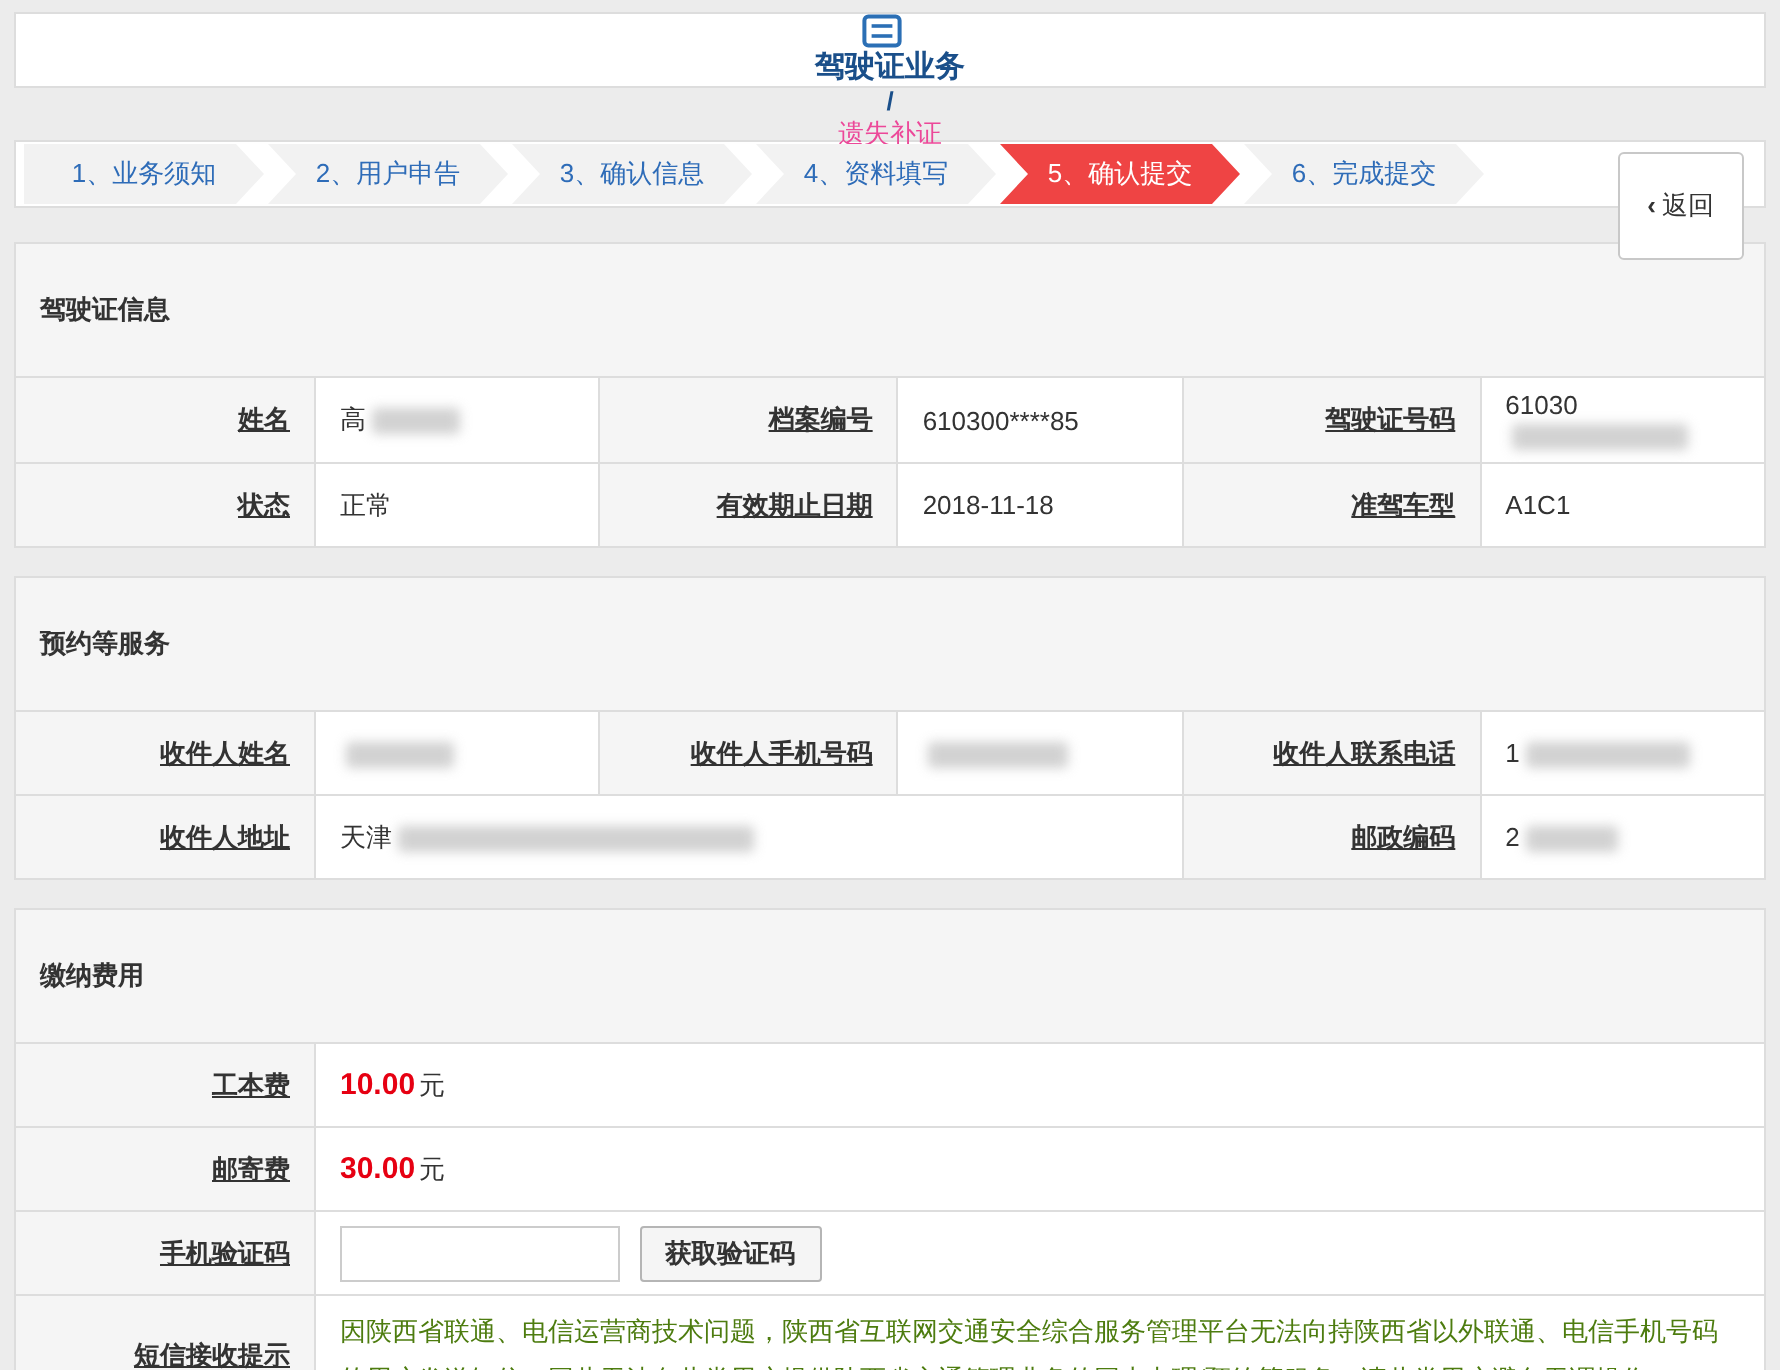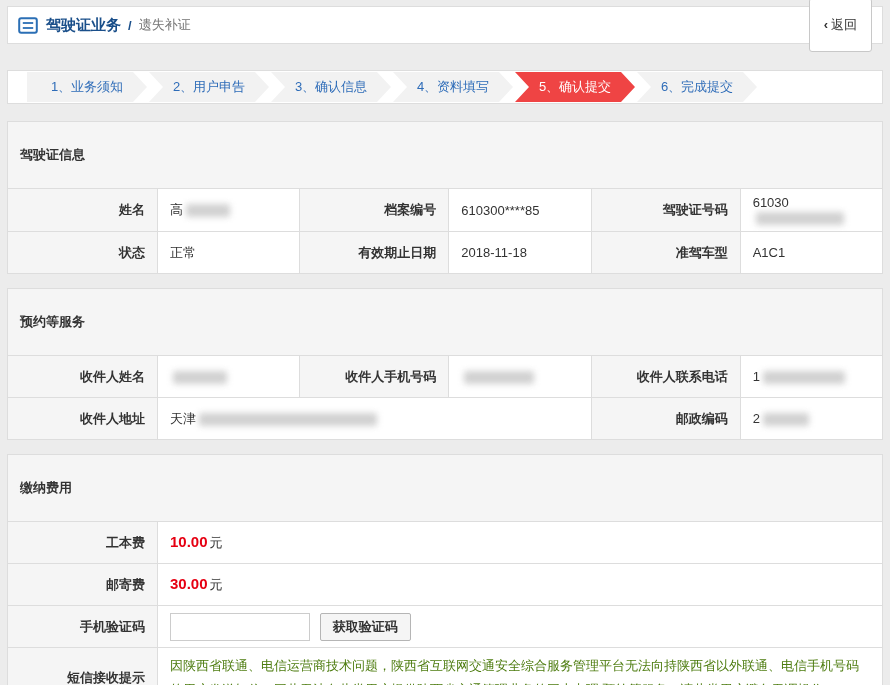--- a/index.html
+++ b/index.html
@@ -9,38 +9,38 @@
     background:#ececec;
     font-family:"Liberation Sans","DejaVu Sans",sans-serif;
     font-size:13px; color:#333;
   }
   .page { padding:6px 7px; }
 
   
   .header {
     display:flex; align-items:center;
     background:#fff; border:1px solid #ddd;
-    height:38px; padding:0 10px; margin-bottom:26px;
+    height:38px; padding:0 10px; margin-bottom:26px;flex-direction:column;
   }
   .header .doc-icon { display:flex; margin-right:8px; }
   .title { font-size:15px; font-weight:bold; color:#1a4f8a; }
   .sep { margin:0 7px; color:#1a4f8a; font-weight:bold; }
-  .subtitle { font-size:13px; color:#737373; }
+  .subtitle { font-size:13px; color:#ec4899; }
   .back-btn {
     margin-left:auto; border:1px solid #c8c8c8; background:#fff;
     border-radius:3px; padding:17px 14px; font-size:13px; color:#333;
     cursor:pointer; font-family:inherit;
   }
   .back-btn .chev { font-weight:bold; margin-right:3px; }
 
   
   .steps {
     display:flex; align-items:center;
     background:#fff; border:1px solid #ddd;
-    height:34px; margin-bottom:17px; padding-left:19px;
+    height:34px; margin-bottom:17px; padding-left:4px;
   }
   .step {
     width:120px; height:30px; line-height:30px;
     text-align:center; font-size:13px;
     color:#2e6cb8; background:#f2f2f2;
     margin-right:2px; position:relative;
     clip-path: polygon(0 0, calc(100% - 14px) 0, 100% 50%, calc(100% - 14px) 100%, 0 100%, 14px 50%);
   }
   .step.first {
     clip-path: polygon(0 0, calc(100% - 14px) 0, 100% 50%, calc(100% - 14px) 100%, 0 100%);
@@ -48,21 +48,21 @@
   .step.active { background:#ef4444; color:#fff; }
 
   
   .section { margin-bottom:14px; }
   .section-header {
     background:#f5f5f5; border:1px solid #ddd; border-bottom:none;
     padding:24px 12px; font-weight:bold; color:#333; font-size:13px;
   }
   table.grid { width:100%; border-collapse:collapse; background:#fff; table-layout:fixed; }
   table.grid td { border:1px solid #ddd; height:42px; padding:6px 12px; font-size:13px; }
-  td.lbl { background:#f5f5f5; text-align:right; color:#333; font-weight:bold; }
+  td.lbl { background:#f5f5f5; text-align:right; color:#333; font-weight:bold;text-decoration:underline; }
   td.val { background:#fff; text-align:left; color:#333; }
 
   .blur {
     display:inline-block; vertical-align:middle;
     height:13px; border-radius:2px; background:#c6c6c6;
     filter:blur(3px); margin-left:3px; opacity:.8;
   }
 
   .amount { color:#e60012; font-weight:bold; font-size:15px; }
   .unit { color:#333; margin-left:2px; font-size:13px; }

